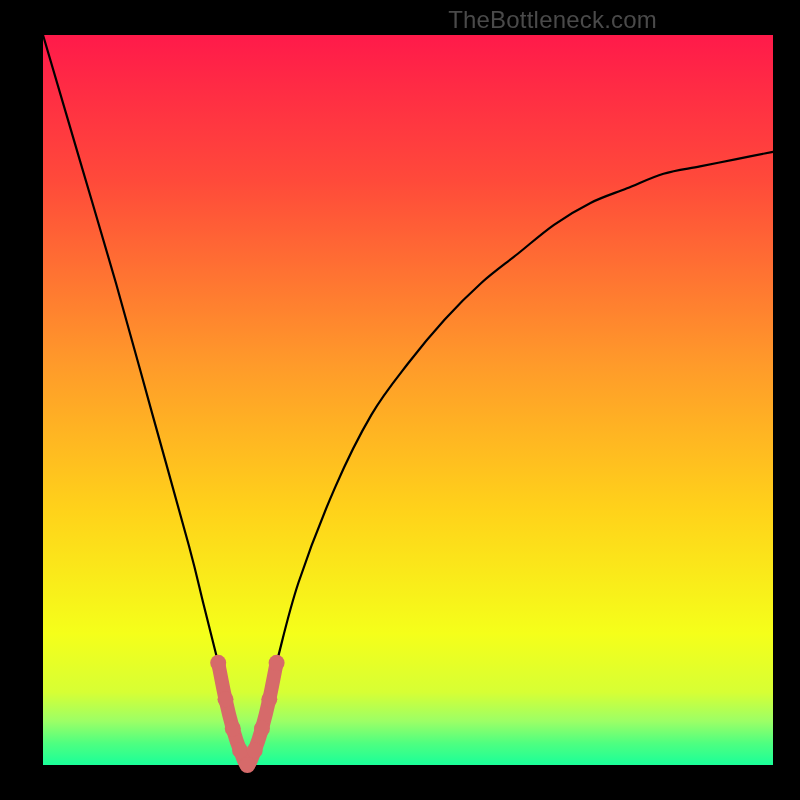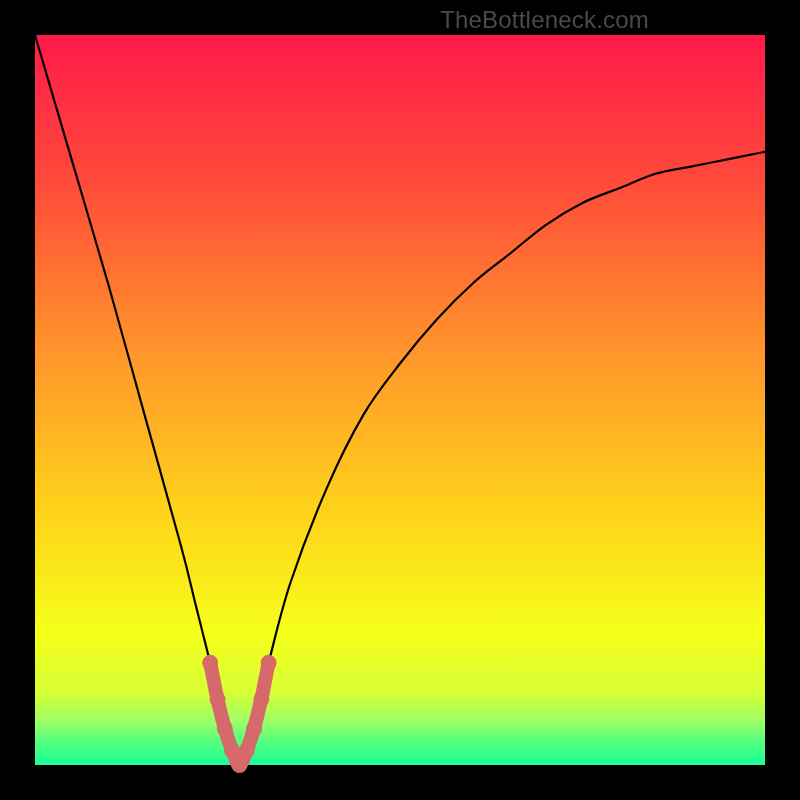--- a/index.html
+++ b/index.html
@@ -6,21 +6,21 @@
     margin: 0;
     padding: 0;
     width: 800px;
     height: 800px;
     background: #000;
     font-family: Arial, Helvetica, sans-serif;
   }
   .frame {
     position: absolute;
     top: 0;
-    left: 0;
+    left: 8px;
     width: 663px;
     height: 800px;
     background: #000;
     border-radius: 11px;
   }
   .watermark {
     position: absolute;
     top: 6px;
     right: 14px;
     color: #4a4a4a;

